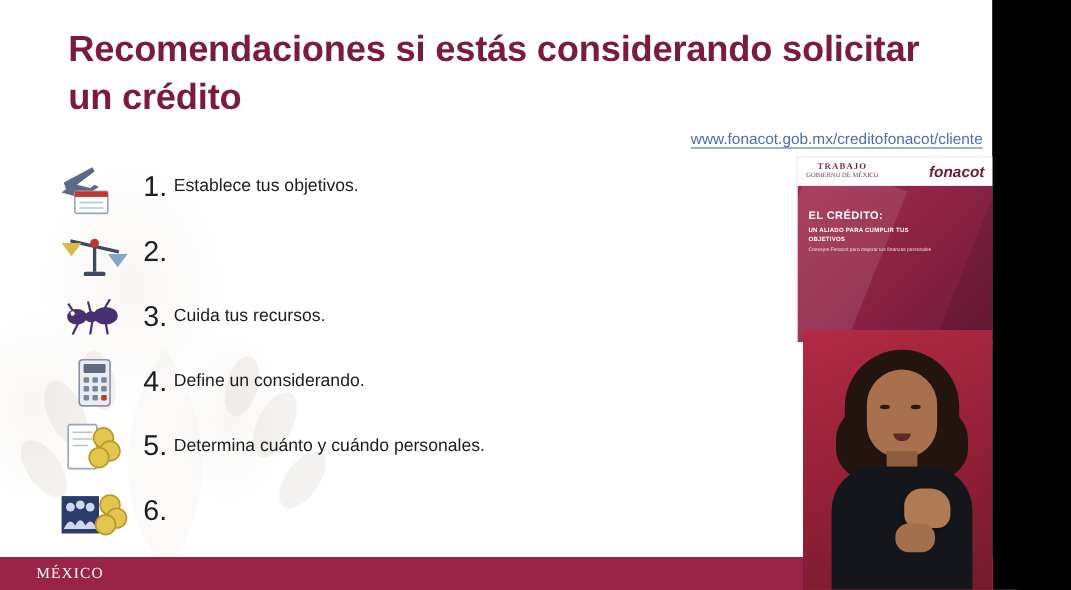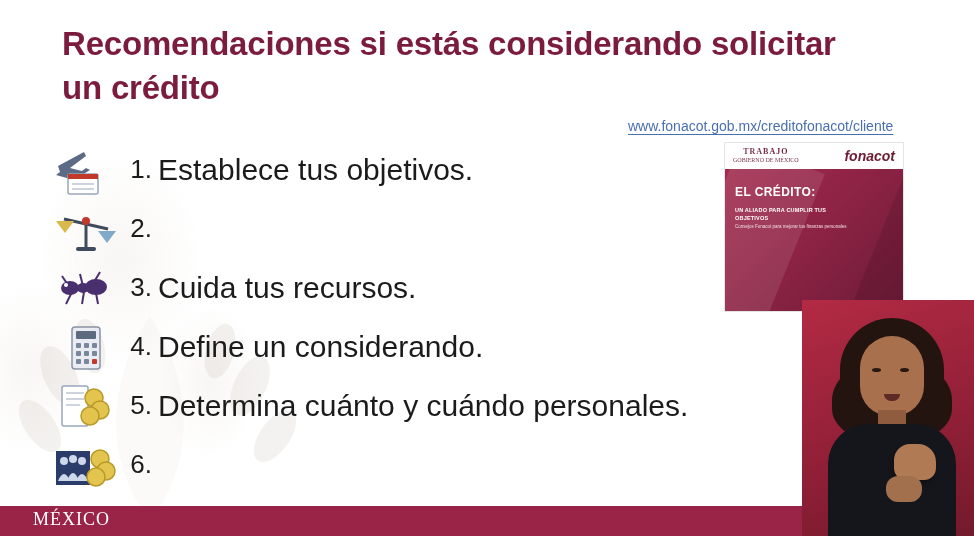--- a/index.html
+++ b/index.html
@@ -2,21 +2,21 @@
 <html><head>
 <meta charset="utf-8">
 <style>
   html, body {
     margin: 0;
     padding: 0;
     background: #000;
   }
   #slide {
     position: relative;
-    width: 974px;
+    width: 902px;
     height: 536px;
     background: #ffffff;
     overflow: hidden;
     font-family: "Liberation Sans", sans-serif;
   }
 
   
   .watermark {
     position: absolute;
     left: -40px;
@@ -47,21 +47,21 @@
     bottom: 0;
     width: 100%;
     height: 30px;
     background: #9a2448;
   }
   .bottom-label {
     position: absolute;
     left: 33px;
     bottom: 6px;
     color: #ffffff;
-    font-size: 18px;
+    font-size: 14px;
     letter-spacing: 1px;
     font-family: "Liberation Serif", serif;
   }
 
   
   .title {
     position: absolute;
     left: 62px;
     top: 22px;
     width: 800px;
@@ -106,21 +106,21 @@
   .item-num {
     width: 30px;
     flex: 0 0 30px;
     color: #1b1b1b;
     font-size: 26px;
     text-align: right;
     padding-right: 6px;
   }
   .item-text {
     color: #1b1b1b;
-    font-size: 30px;
+    font-size: 16px;
     white-space: nowrap;
   }
 
   
   .thumb {
     position: absolute;
     left: 725px;
     top: 143px;
     width: 178px;
     height: 168px;
@@ -171,23 +171,23 @@
     content: "";
     position: absolute;
     right: -40px; top: -30px;
     width: 70px; height: 240px;
     background: rgba(0,0,0,0.10);
     transform: rotate(22deg);
   }
   .thumb-title {
     position: absolute;
     left: 10px;
-    top: 16px;
+    top: 22px;
     color: #ffffff;
-    font-size: 12px;
+    font-size: 10px;
     font-weight: bold;
     letter-spacing: 0.4px;
   }
   .thumb-sub {
     position: absolute;
     left: 10px;
     top: 37px;
     color: #ffffff;
     font-size: 5.5px;
     font-weight: bold;

